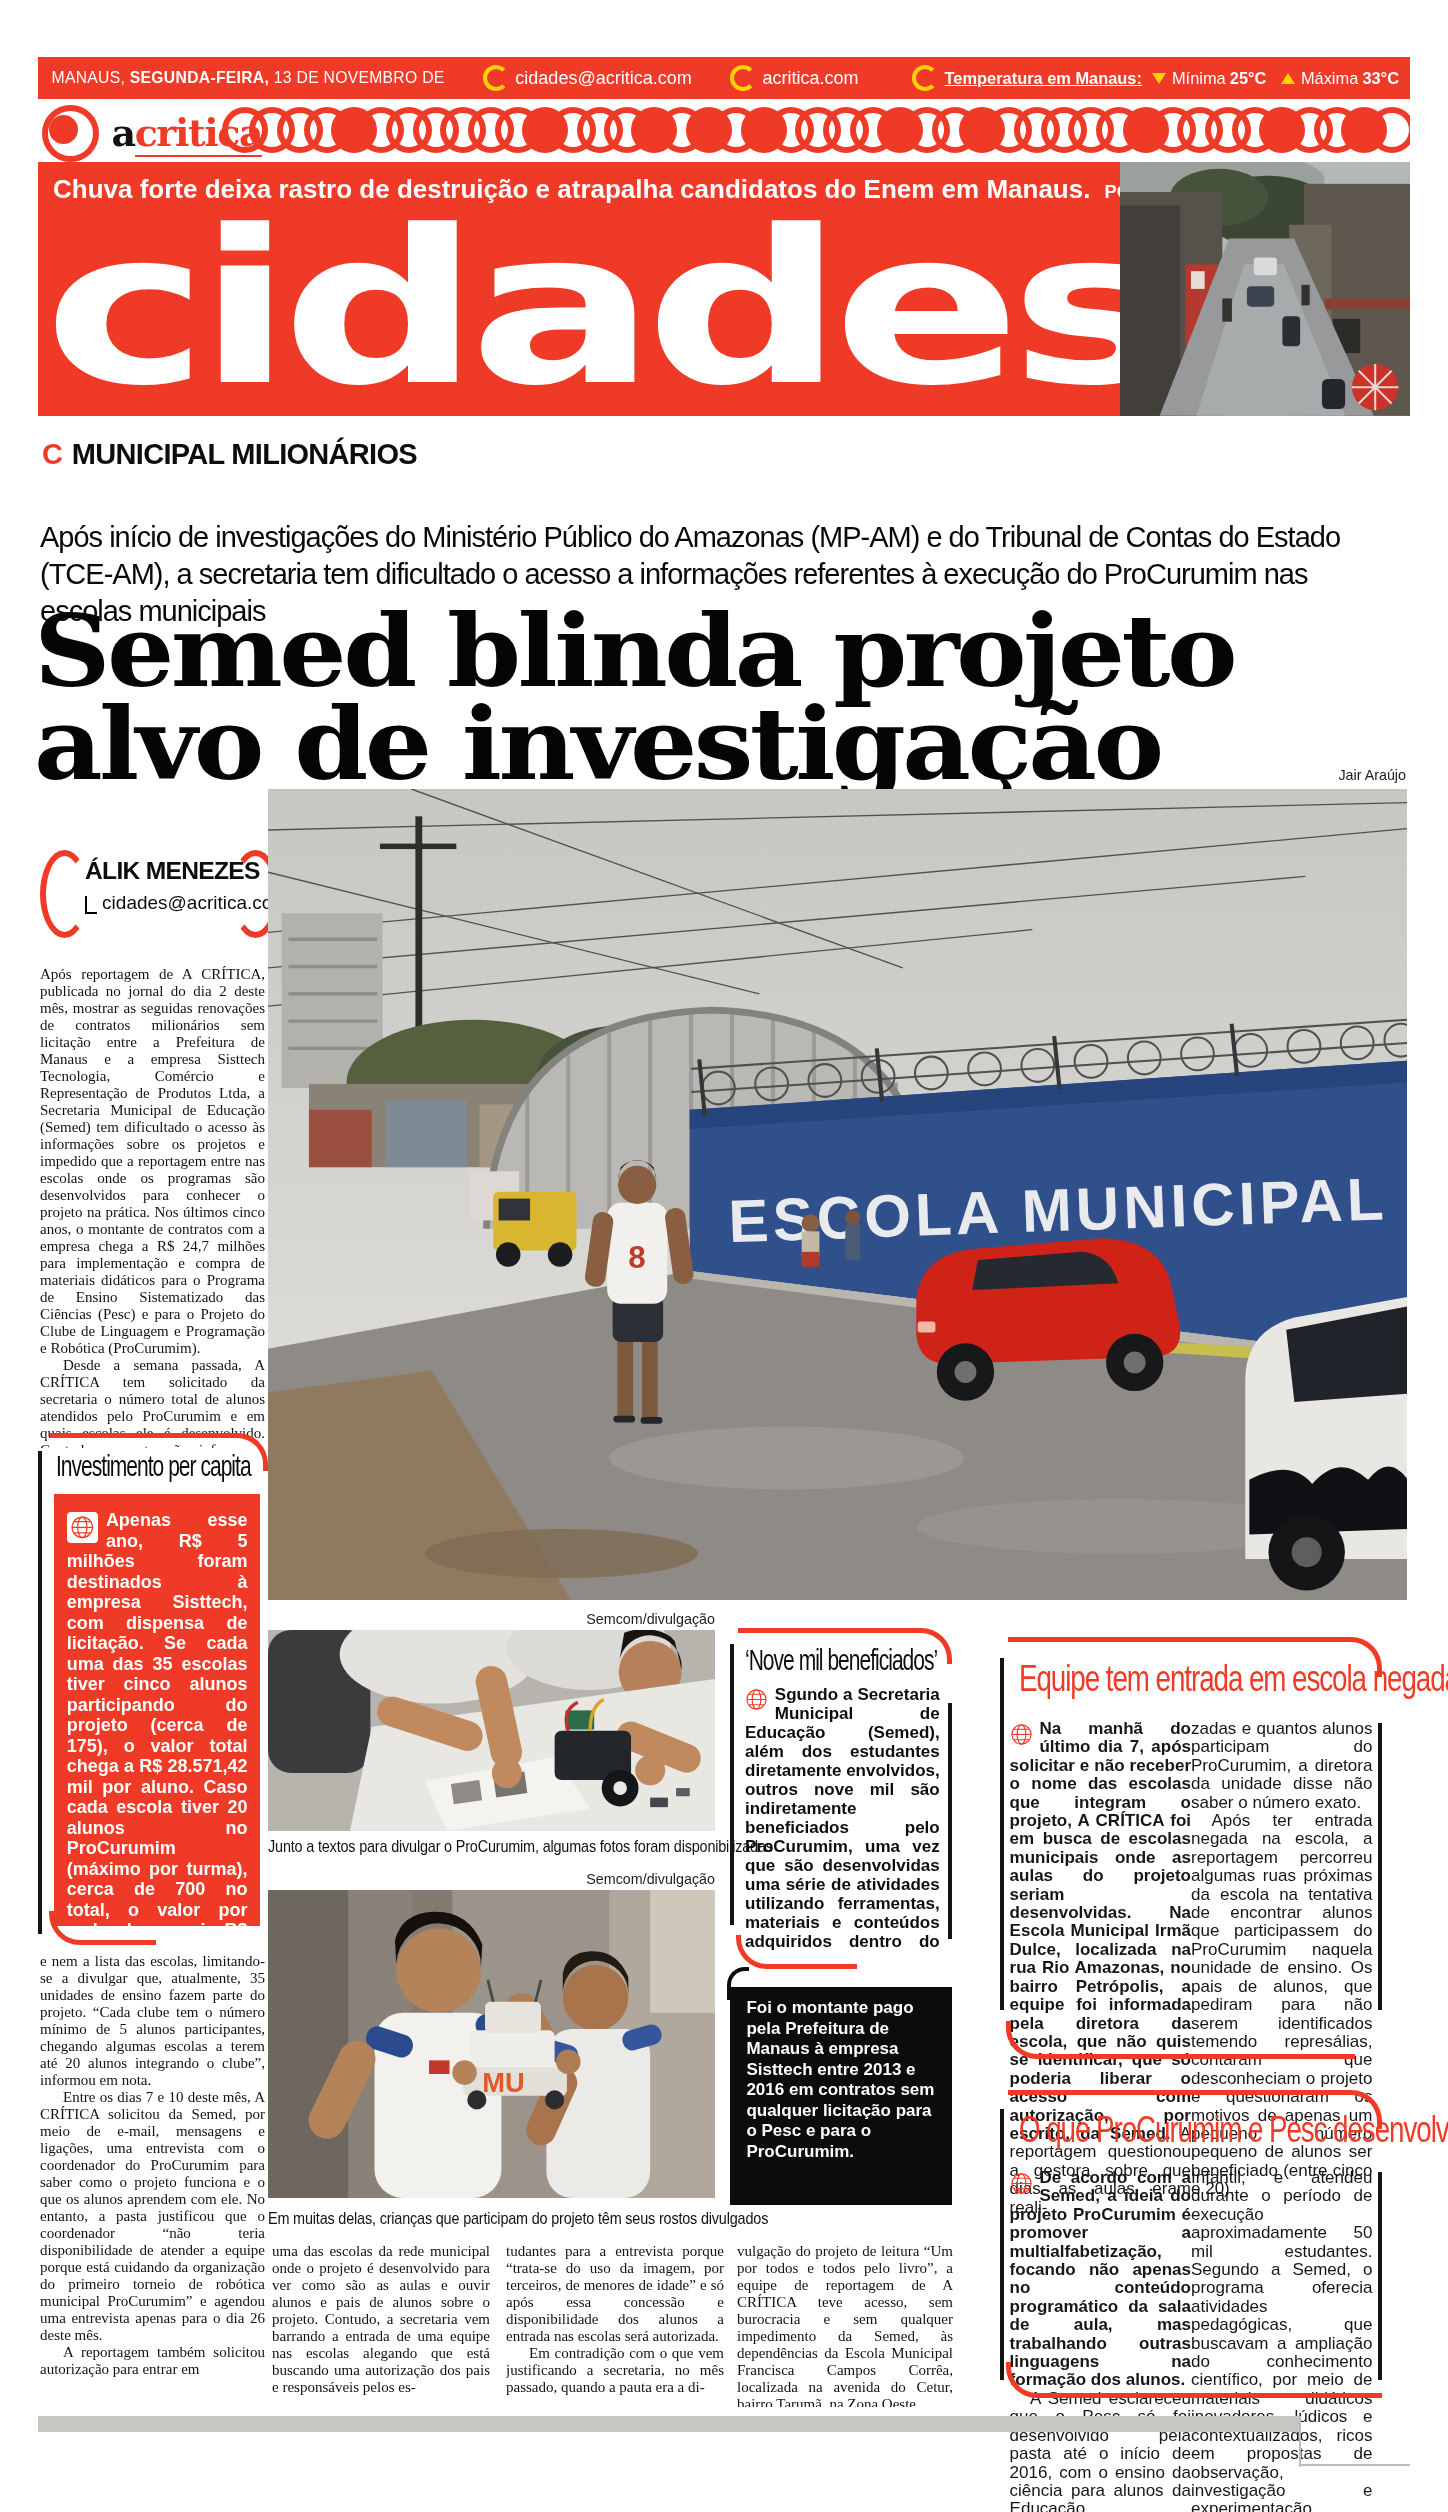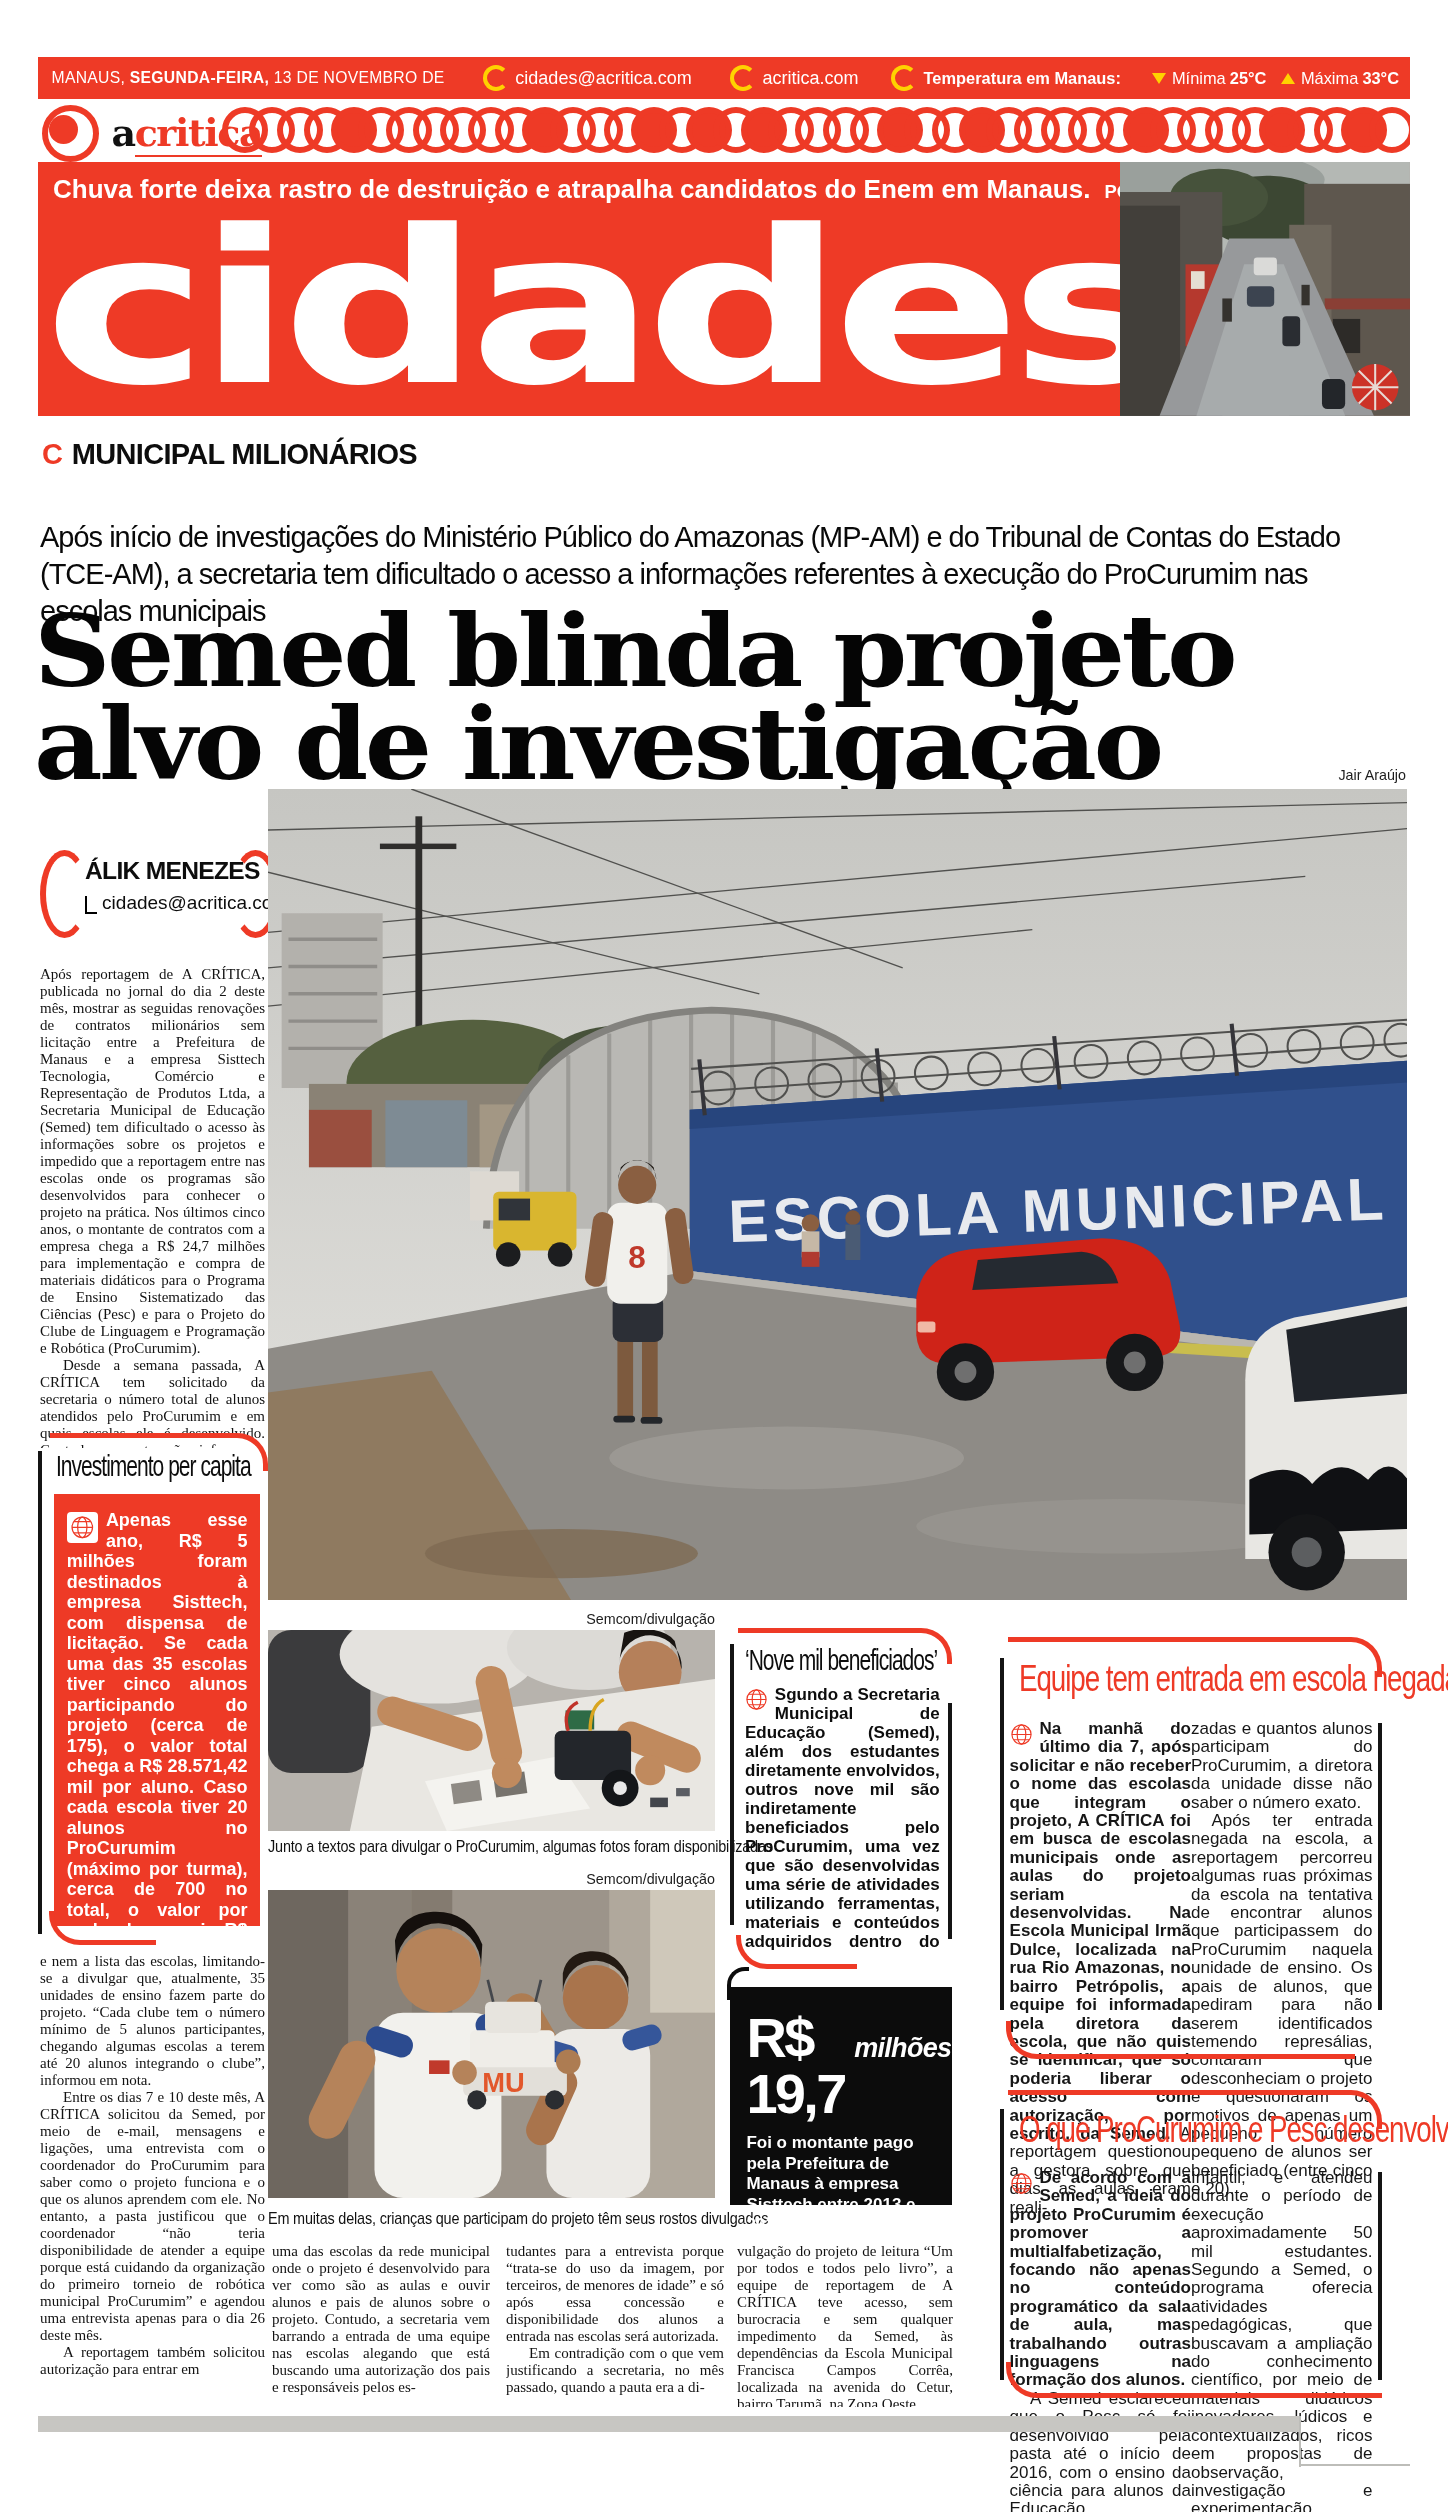--- a/index.html
+++ b/index.html
@@ -13,21 +13,21 @@
   
   .topbar{position:absolute;left:38px;top:57px;width:1372px;height:42px;background:var(--red);
           display:flex;align-items:center;color:#fff;font-size:15.7px;}
   .tb-left{margin-left:13.6px;letter-spacing:0.3px;white-space:nowrap;}
   .tb-left b{font-weight:700;}
   .tb-mail{display:flex;align-items:center;margin-left:38px;font-size:18px;white-space:nowrap;}
   .c-ico{display:inline-block;width:18px;height:18px;border:4.1px solid var(--yellow);
          border-right-color:transparent;border-radius:50%;margin-right:6.8px;}
   .tb-spacer{flex:1;}
   .tb-weather{display:flex;align-items:center;margin-right:11px;font-size:16.4px;white-space:nowrap;}
-  .tb-weather .lbl{font-weight:700;margin-right:26px;}
+  .tb-weather .lbl{font-weight:700;margin-right:5px;text-decoration:underline;}
   .tri-down{width:0;height:0;border-left:7.5px solid transparent;border-right:7.5px solid transparent;
             border-top:11px solid var(--yellow);margin:0 5.5px;}
   .tri-up{width:0;height:0;border-left:7.5px solid transparent;border-right:7.5px solid transparent;
           border-bottom:11px solid var(--yellow);margin:0 5.5px 0 15px;}
   .tb-weather b{font-weight:700;margin-left:4.1px;}
   
   .brandrow{position:absolute;left:38px;top:102px;width:1372px;height:59px;}
   .brand{position:absolute;left:4.1px;top:2.7px;display:flex;align-items:center;}
   .brand-mark{position:relative;width:45px;height:45px;border:6.1px solid var(--red);border-radius:50%;}
   .brand-mark i{position:absolute;left:1.4px;top:4.1px;width:29px;height:29px;background:var(--red);border-radius:50%;}
@@ -513,24 +513,20 @@
           <ellipse cx="12" cy="12" rx="4.5" ry="10"></ellipse>
           <path d="M2 12h20M4 6.5h16M4 17.5h16"></path>
         </svg>
       <span>Sgundo a Secretaria Municipal de Educação (Semed), além dos estudantes diretamente envolvidos, outros nove mil são indiretamente beneficiados pelo ProCurumim, uma vez que são desenvolvidas uma série de atividades utilizando ferramentas, materiais e conteúdos adquiridos dentro do projeto, além do clube de robótica.</span>
     </div>
     <div class="fb" style="left:5.5px;bottom:0;width:116px;height:29px;"></div>
   </div>
 
   <div class="stat">
     <div class="hook"></div>
-    <div class="row">
-      <span class="val">R$ 19,7</span>
-      <span class="unit">milhões</span>
-    </div>
     <div class="txt">Foi o montante pago pela Prefeitura de Manaus à empresa Sisttech entre 2013 e 2016 em contratos sem qualquer licitação para o Pesc e para o ProCurumim.</div>
   </div>
 
   <div class="secbox" style="top:1637px;height:422px;">
     <div class="ft" style="left:8.2px;top:0;right:0;height:35px;"></div>
     <div class="vrl" style="left:0;top:20.5px;bottom:49px;"></div>
     <div class="vrr" style="right:0;top:86px;bottom:49px;"></div>
     <div class="sectitle title" style="top:20.5px;">Equipe tem entrada em escola negada</div>
     <div class="seccols" style="top:83px;">
       <div class="col">

